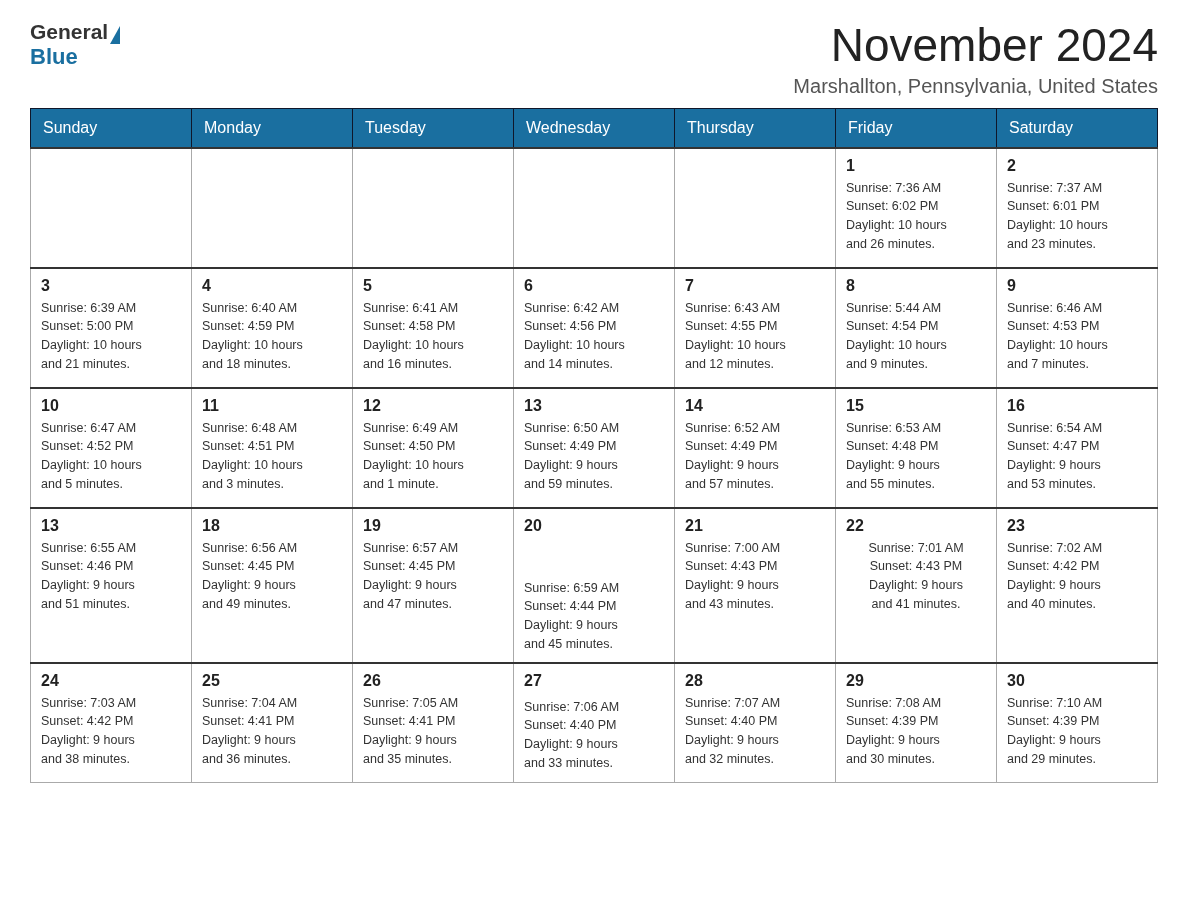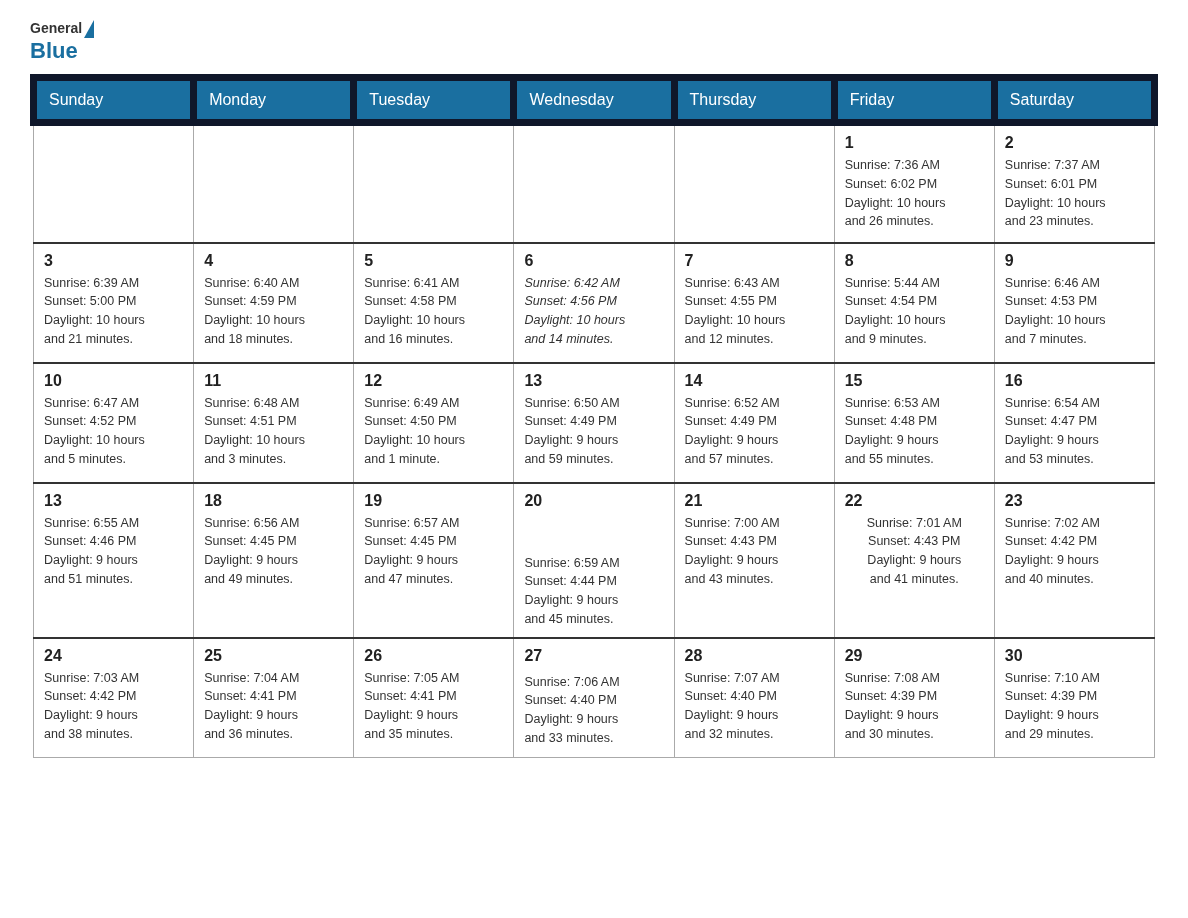--- a/index.html
+++ b/index.html
@@ -16,25 +16,25 @@
       justify-content: space-between;
       align-items: flex-start;
       margin-bottom: 10px;
     }
     .logo {
       display: flex;
       flex-direction: column;
       align-items: flex-start;
     }
     .logo-text {
-      font-size: 14px;
+      font-size: 21px;
       font-weight: bold;
       color: #333;
       display: flex;
-      align-items: flex-start;
+      align-items: flex-end;
     }
     .logo-general { color: #333; }
     .logo-triangle {
       display: inline-block;
       width: 0;
       height: 0;
       border-left: 10px solid transparent;
       border-bottom: 18px solid #1a6fa0;
       margin: 0 2px;
       vertical-align: middle;
@@ -63,21 +63,21 @@
       border-collapse: collapse;
       margin-top: 10px;
     }
     .calendar th {
       background-color: #1a6fa0;
       color: #fff;
       font-weight: normal;
       font-size: 16px;
       padding: 10px 12px;
       text-align: left;
-      border: 7px solid #0f172a;
+      border: 1px solid #0f172a;
     }
     .calendar td {
       border: 1px solid #aaa;
       vertical-align: top;
       padding: 8px 10px;
       width: calc(100% / 7);
       height: 120px;
       font-size: 13px;
       color: #333;
     }
@@ -106,20 +106,24 @@
 <div class="header">
   <div class="logo">
     <div class="logo-text">
       <span class="logo-general">General</span>
       <span class="logo-triangle"></span>
     </div>
     <div>
       <span class="logo-blue">Blue</span>
     </div>
   </div>
+  <div class="title-block">
+    <div class="main-title">November 2024</div>
+    <div class="subtitle">Marshallton, Pennsylvania, United States</div>
+  </div>
 </div>
 
 <table class="calendar">
   <thead>
     <tr>
     <th>Sunday</th>
         <th>Monday</th>
         <th>Tuesday</th>
         <th>Wednesday</th>
         <th>Thursday</th>
@@ -166,21 +170,21 @@
         </td>
         <td>
           <span class="day-number">5</span>
           <div class="day-info" style="white-space: pre-line;">Sunrise: 6:41 AM
 Sunset: 4:58 PM
 Daylight: 10 hours
 and 16 minutes.</div>
         </td>
         <td>
           <span class="day-number">6</span>
-          <div class="day-info" style="white-space: pre-line; font-style: italic;">Sunrise: 6:42 AM
+          <div class="day-info" style="white-space: pre-line;">Sunrise: 6:42 AM
 Sunset: 4:56 PM
 Daylight: 10 hours
 and 14 minutes.</div>
         </td>
         <td>
           <span class="day-number">7</span>
           <div class="day-info" style="white-space: pre-line;">Sunrise: 6:43 AM
 Sunset: 4:55 PM
 Daylight: 10 hours
 and 12 minutes.</div>

